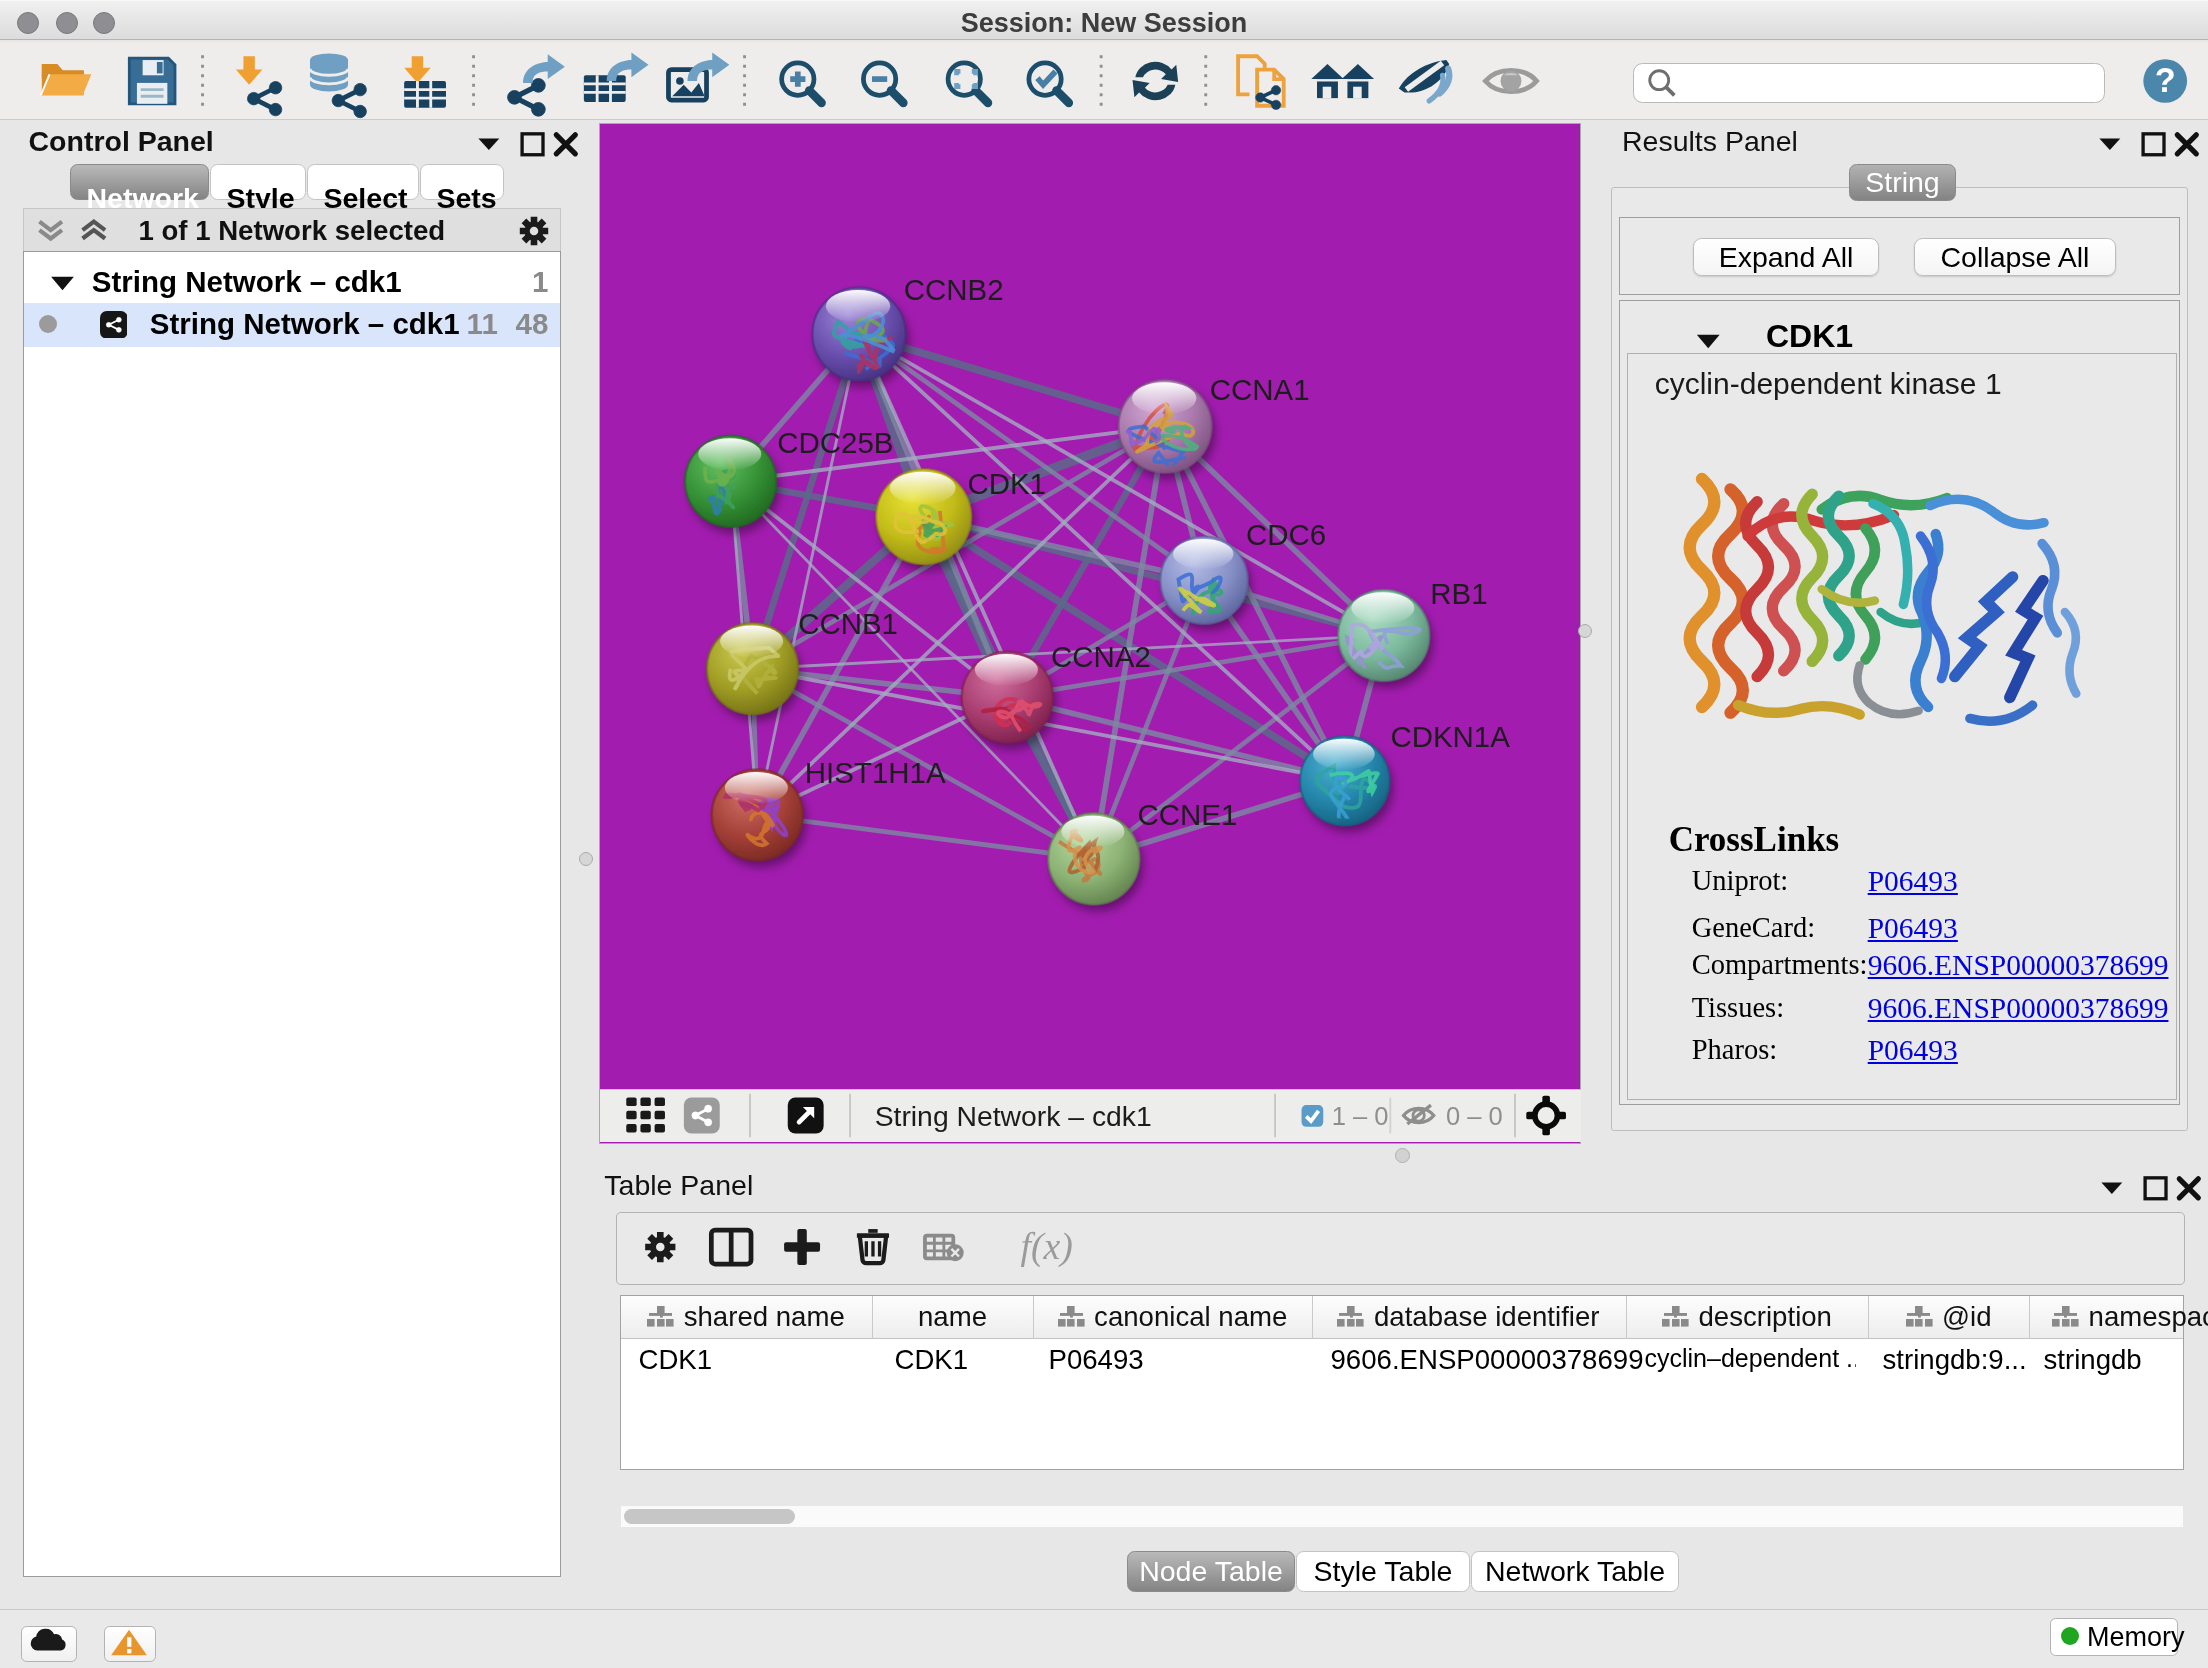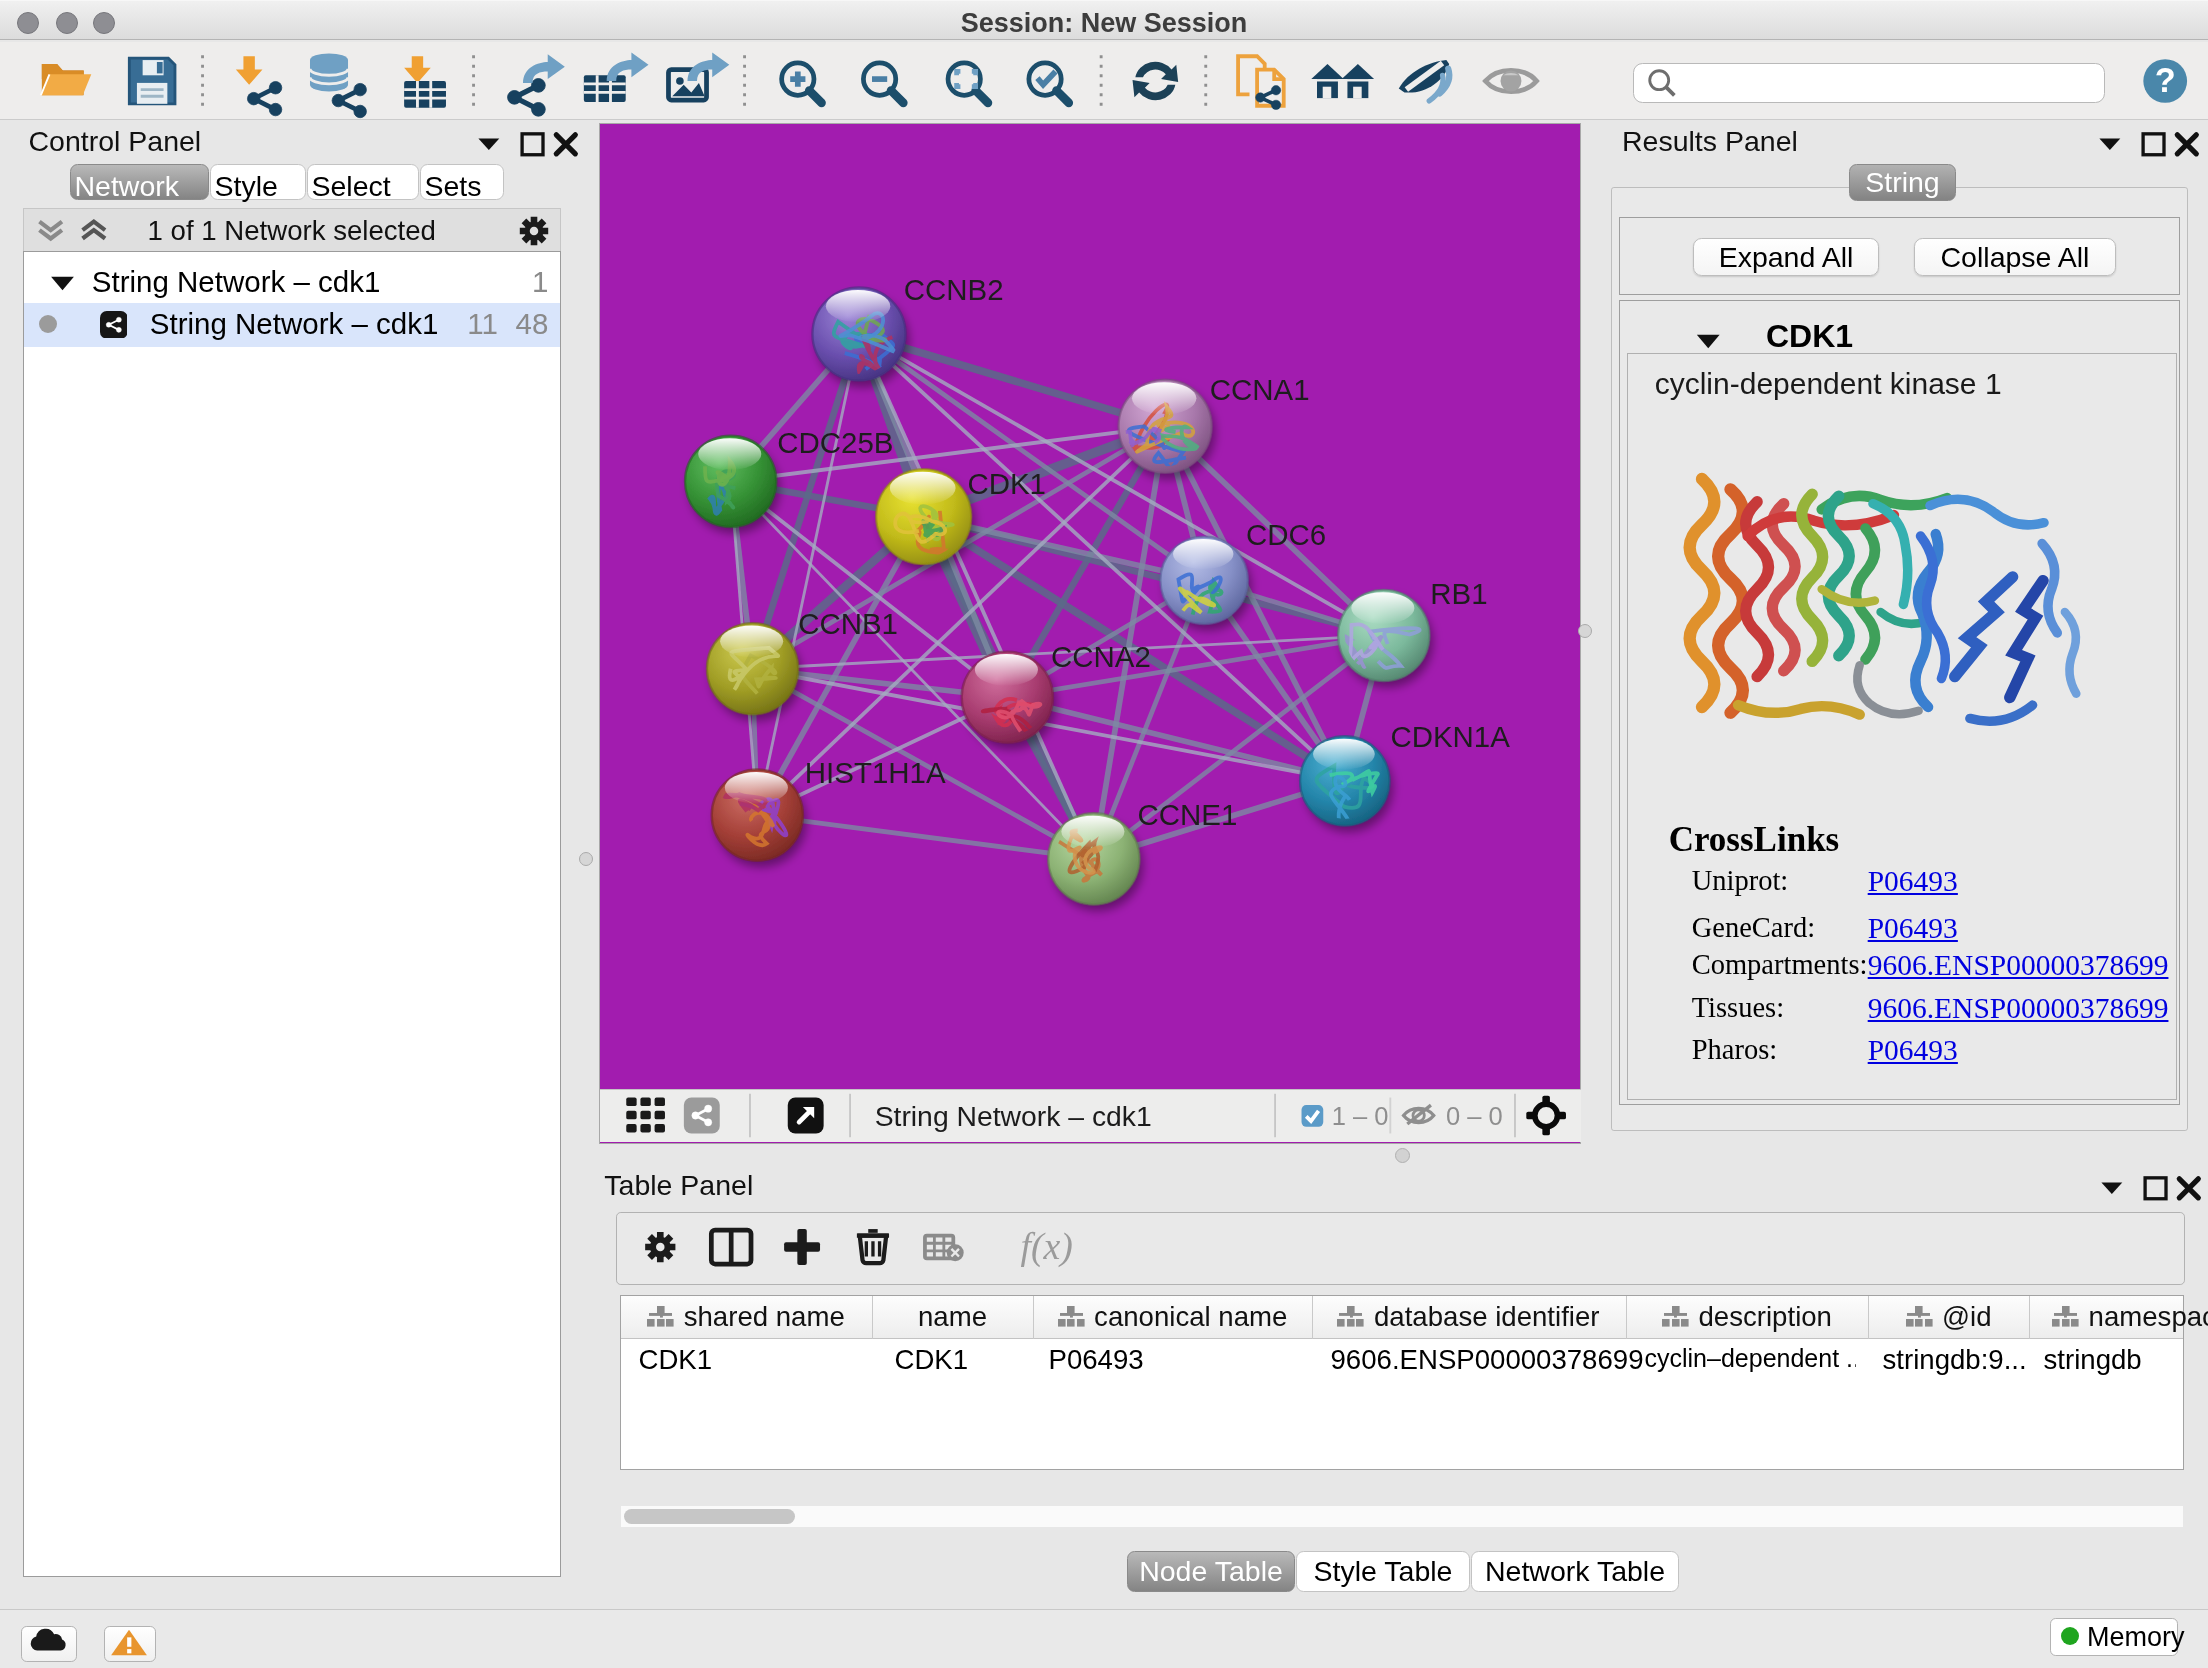--- a/index.html
+++ b/index.html
@@ -9,23 +9,23 @@
 #titlebar { position:absolute; left:0; top:0; width:2208px; height:40px;
   background:linear-gradient(#f0f0f0,#dcdcdc); border-top:1.9px solid #f7f7f7; border-bottom:1.9px solid #b4b4b4; }
 .tl { position:absolute; top:10.5px; width:22px; height:22px; border-radius:50%; background:#8e8e93; border:1px solid #77777c; }
 #title { position:absolute; top:6.7px; left:0; width:100%; text-align:center; font-size:27px; font-weight:700; color:#3d3d3d; }
 
 #toolbar { position:absolute; left:0; top:42px; width:2208px; height:78px; background:#eeedec; border-bottom:1.9px solid #cbcbcb; }
 #searchbox { position:absolute; left:1633px; top:21px; width:472px; height:40px; background:#fff; border:1.9px solid #b9b9b9; border-radius:9.5px; }
 
 .ptitle { font-size:28.5px; color:#111; }
 
-#cpanel { position:absolute; left:9.5px; top:121px; width:565px; height:1487px; }
+#cpanel { position:absolute; left:9.5px; top:121px; width:565px; height:1487px;font-weight:bold; }
 #cp-tabs { position:absolute; left:60px; top:43px; height:36px; }
-.tab { display:inline-block; height:36px; line-height:34px; padding:4px; font-size:28.5px; text-align:left; white-space:nowrap; background:#fff; border:1px solid #c3c3c3; border-radius:7.6px; margin-right:1px; color:#000; vertical-align:top;}
+.tab { display:inline-block; height:36px; line-height:34px; padding:16px; font-size:28.5px; text-align:left; white-space:nowrap; background:#fff; border:1px solid #c3c3c3; border-radius:7.6px; margin-right:1px; color:#000; vertical-align:top;}
 .tab.sel { background:linear-gradient(#b9b9b9,#848484); color:#fff; border-color:#8a8a8a; }
 #cp-sub { position:absolute; left:13.3px; top:87px; width:538px; height:44px; background:#dfdfdf; border:1px solid #c6c6c6; }
 #cp-list { position:absolute; left:13.3px; top:130px; width:538px; height:1326px; background:#fff; border:1.9px solid #9b9b9b; }
 
 #netview { position:absolute; left:599px; top:123px; width:982px; height:1021px; background:#a21caf; border:1px solid #a8a8a8; }
 #netbar { position:absolute; left:0px; top:965px; width:981px; height:53px; background:#ededec; border-top:1.9px solid #c4c4c4; }
 
 #rpanel { position:absolute; left:1586px; top:121px; width:622px; height:1023px; }
 
 #tpanel { position:absolute; left:590px; top:1165px; width:1619px; height:442px; }

